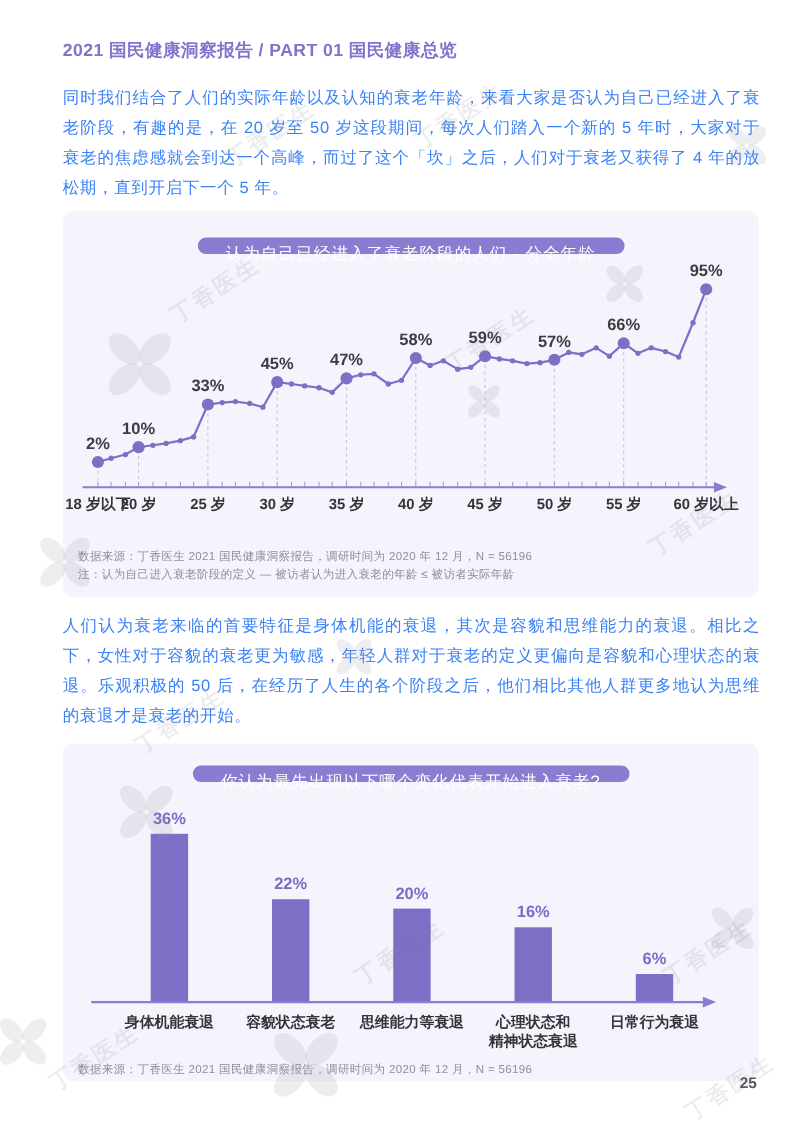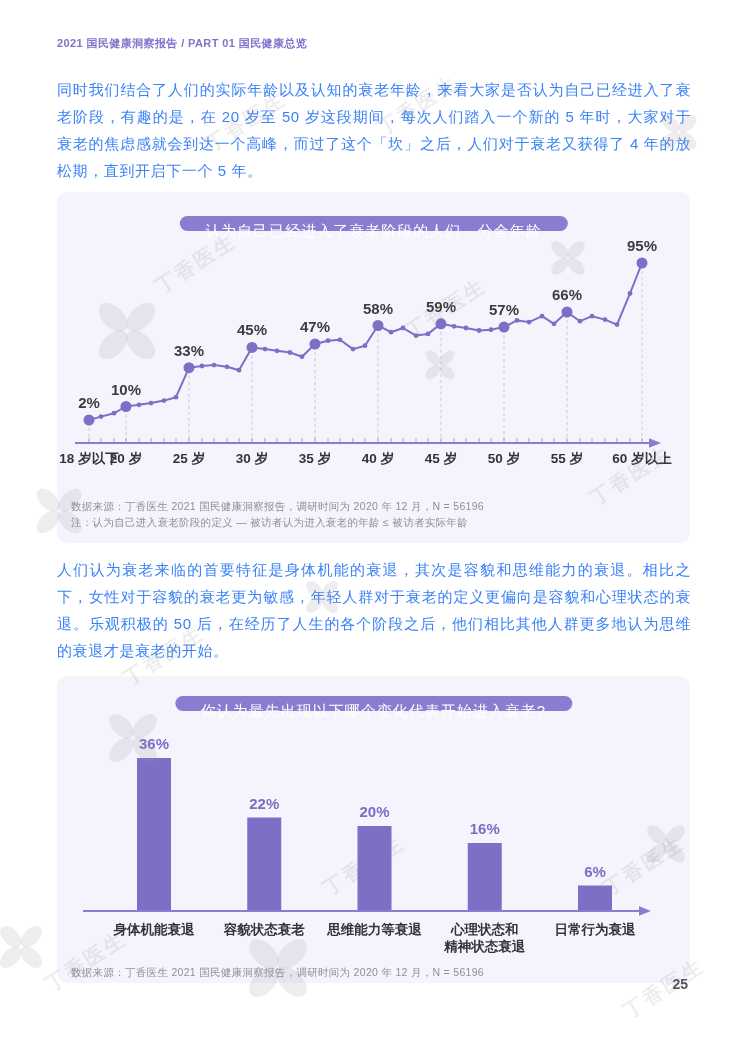--- a/index.html
+++ b/index.html
@@ -3,21 +3,21 @@
 <meta charset="utf-8">
 <style>
   html,body{margin:0;padding:0;}
   body{
     width:735px;height:1039px;position:relative;background:#ffffff;
     font-family:"Liberation Sans", sans-serif;overflow:hidden;
   }
   .abs{position:absolute;}
   .header{
     left:57px;top:36px;width:633px;
-    font-size:11px;font-weight:bold;color:#8173cb;letter-spacing:.4px;
+    font-size:16px;font-weight:bold;color:#8173cb;letter-spacing:.4px;
   }
   .para{
     left:57px;width:634px;
     font-size:15px;font-weight:400;color:#3b82f6;line-height:27px;
     letter-spacing:.6px;text-align:justify;
   }
   .card{
     left:57px;width:633px;background:#f5f3fb;border-radius:10px;
   }
   .pill{

